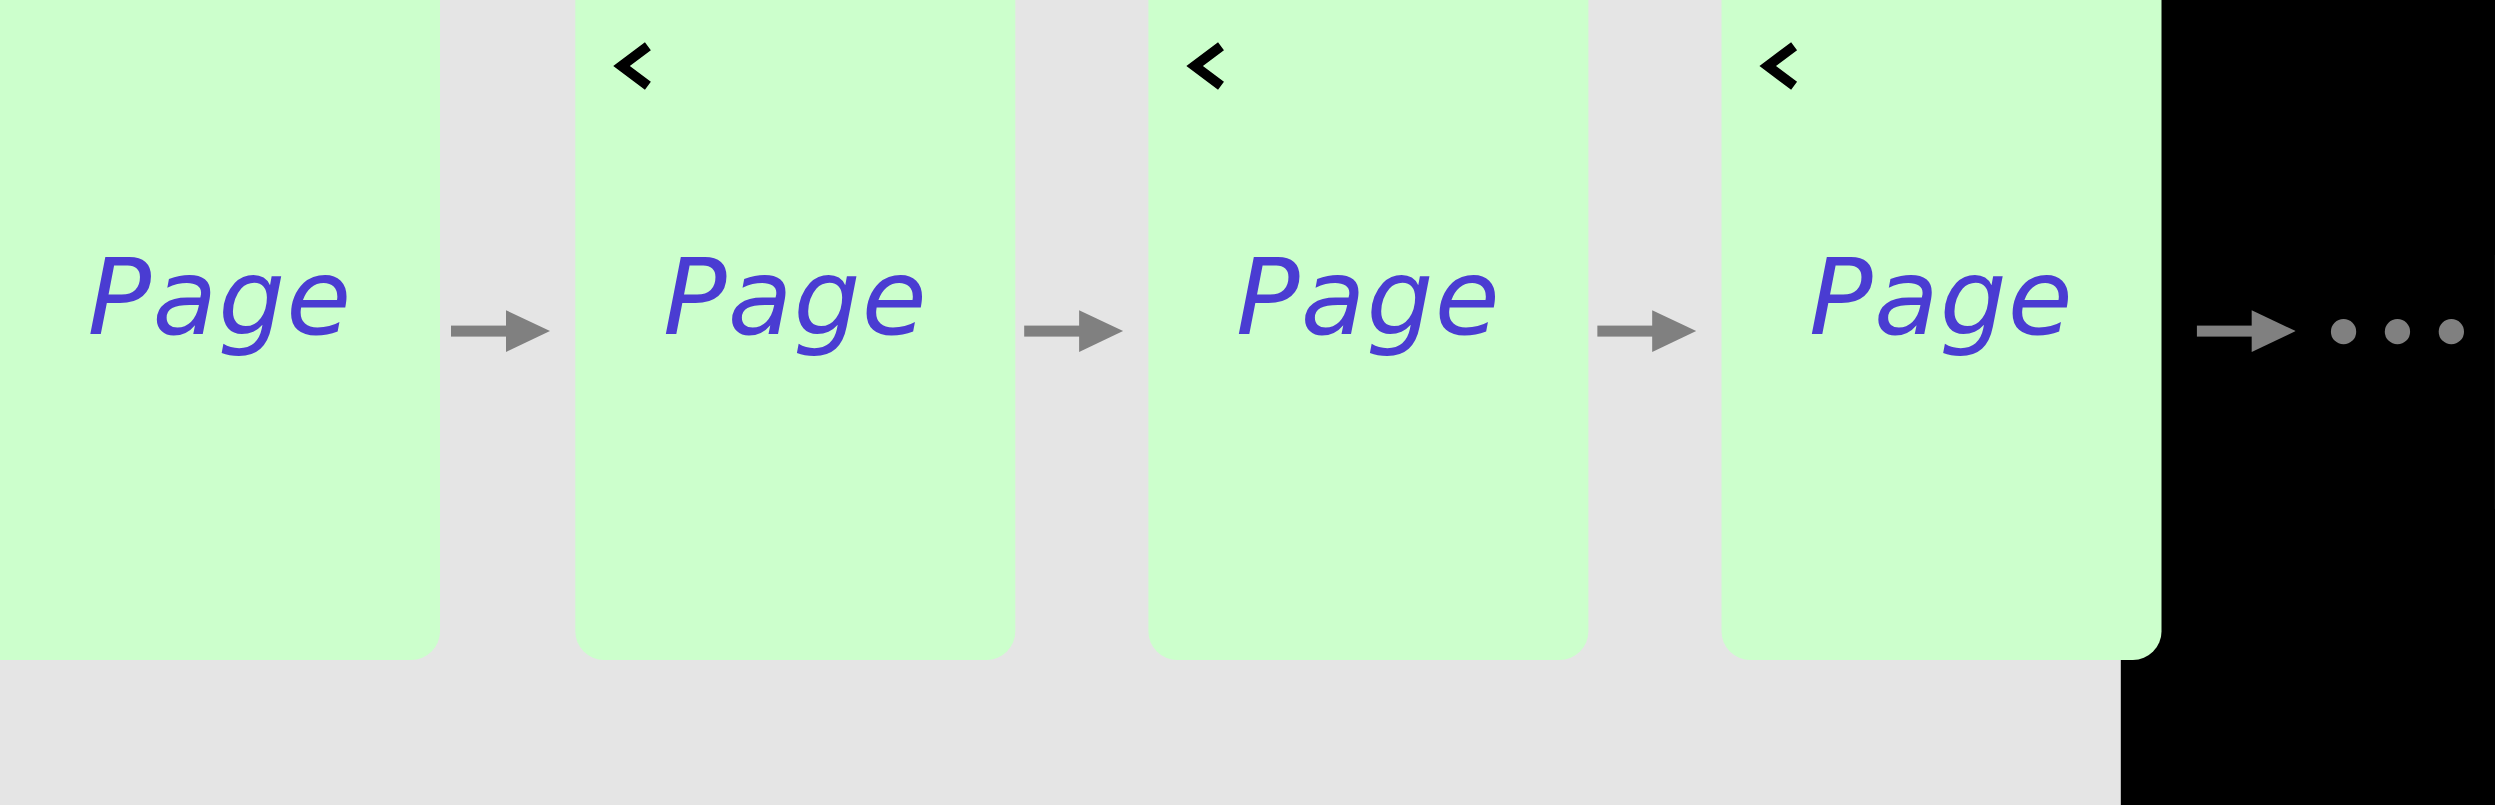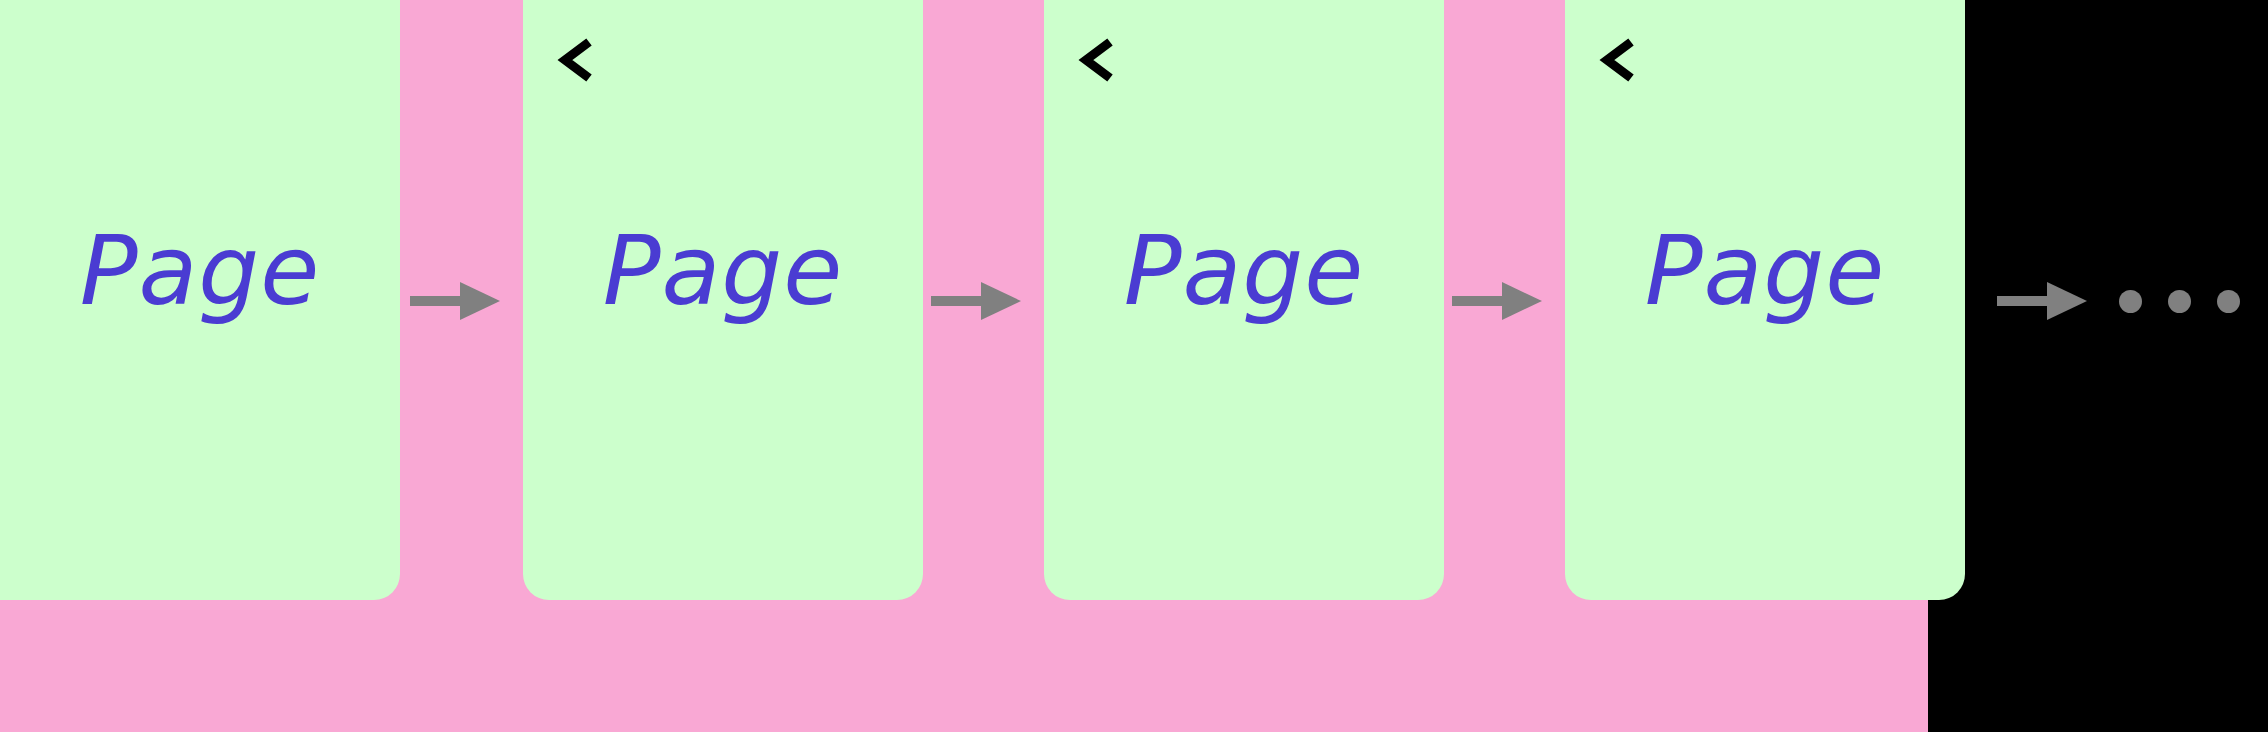--- a/index.html
+++ b/index.html
@@ -12,21 +12,21 @@
     width: 2268px;
     height: 732px;
     overflow: hidden;
     font-family: "DejaVu Sans", sans-serif;
   }
 
   #stage {
     position: relative;
     width: 1928px;
     height: 732px;
-    background: #f9a8d4;
+    background: #e5e5e5;
   }
 
   
   .page-card {
     position: absolute;
     top: -80px;
     height: 680px;
     width: 400px;
     background: #ccffcc;
     border-radius: 26px;

